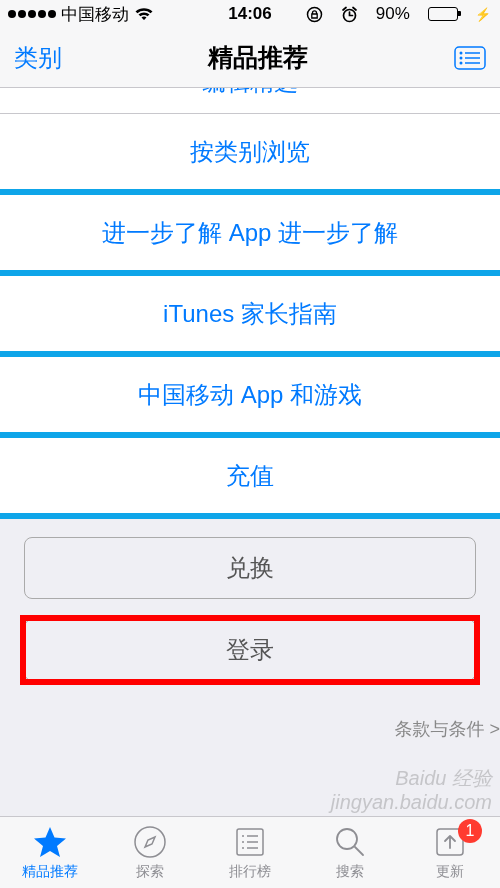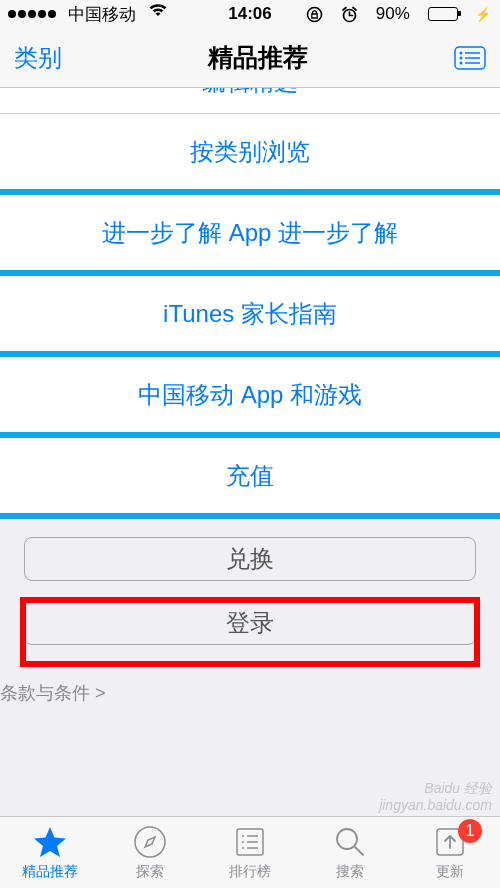--- a/index.html
+++ b/index.html
@@ -14,21 +14,21 @@
     .status-bar {
       height: 28px;
       background: #f7f7f8;
       display: flex;
       align-items: center;
       justify-content: space-between;
       padding: 0 8px;
       font-size: 17px;
       color: #000;
     }
-    .status-left { display: flex; gap: 12px; font-weight:500;}
+    .status-left { display: flex; align-items: center; gap: 5px; font-weight:500;}
     .signal-dots { display: flex; gap: 2px; align-items: center; }
     .dot { width: 8px; height: 8px; border-radius: 50%; background: #000; }
     .status-center { font-weight: 600; position: absolute; left: 50%; transform: translateX(-50%);}
     .status-right { display: flex; align-items: center; gap: 18px; font-weight:500;}
     .battery {
       width: 30px; height: 14px; border: 1.5px solid #000; border-radius: 3px;
       position: relative; display: inline-block;
     }
     .battery::after {
       content: ''; position: absolute; right: -4px; top: 3px;
@@ -65,41 +65,41 @@
     .cutoff-item{
       height: 26px;
       border-bottom: 1px solid #c8c7cc;
       display: flex; align-items:flex-start; justify-content:center;
       overflow:hidden; background:#fff;
     }
     .cutoff-item span { color:#007aff; font-size:24px; transform: translateY(-22px);}
     .button-section { background: #efeff4; padding: 18px 24px 6px; }
     .outline-btn {
       width: 100%;
-      height: 44px;
+      height: 62px;
       border: 1px solid #aaa;
       border-radius: 8px;
       background: transparent;
       font-size: 24px;
       color: #555;
       display: flex;
       align-items: center;
       justify-content: center;
       margin-bottom: 20px;
       position: relative;
       font-family: inherit;
     }
     .highlight-box {
       position: absolute;
       border: 6px solid #ff0000;
       pointer-events: none;
       box-sizing: border-box;
     }
     .terms-link {
-      text-align: left;
+      text-align: right;
       color: #888;
       font-size: 18px;
       padding: 10px 0 20px;
       background: #efeff4;
     }
     .tab-bar {
       position: absolute;
       bottom: 0; left: 0; right: 0;
       height: 72px;
       background: #f7f7f8;
@@ -126,21 +126,21 @@
       background: #ff3b30;
       color: #fff;
       border-radius: 50%;
       display: flex; align-items: center; justify-content: center;
       font-size: 16px; font-weight:500;
     }
     .watermark {
       position: absolute;
       bottom: 74px; right: 8px;
       color: rgba(120,120,120,0.35);
-      font-size: 14px;
+      font-size: 20px;
       font-style: italic;
       text-align: right;
       line-height: 1.2;
     }
   </style>
 </head>
 <body>
 
 <div class="status-bar">
   <div class="status-left">

